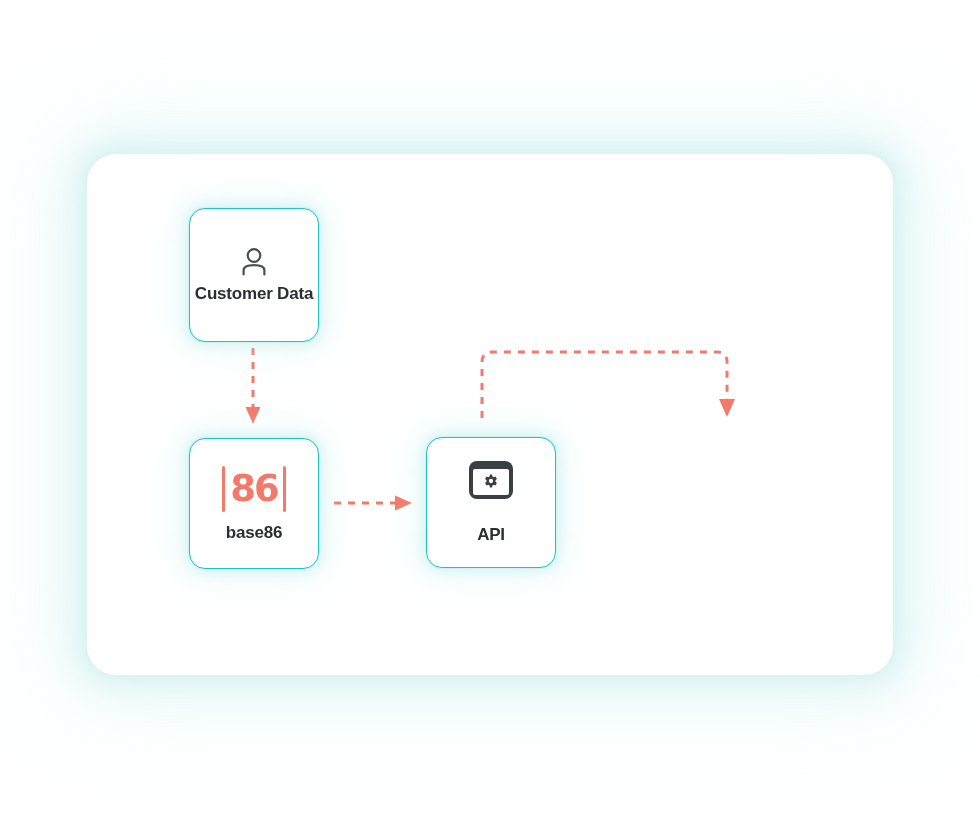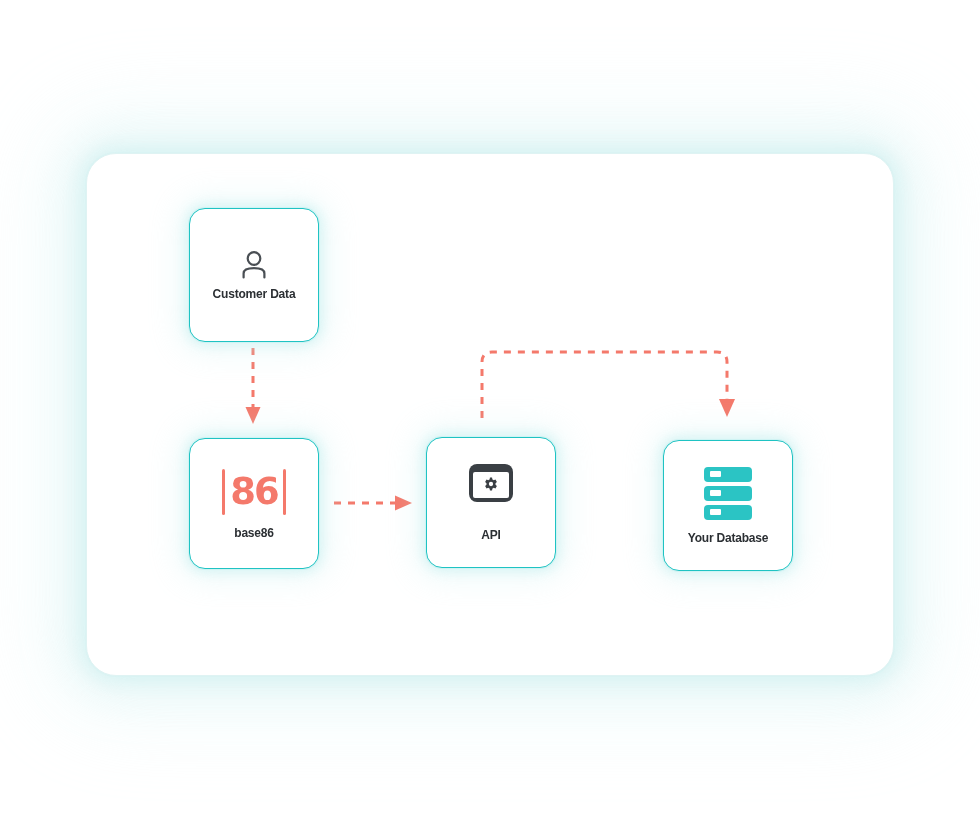--- a/index.html
+++ b/index.html
@@ -62,21 +62,21 @@
     justify-content: center;
     box-shadow:
       0 0 0 1px rgba(160,232,232,0.25),
       0 0 12px 3px rgba(168,233,233,0.38),
       0 0 30px 10px rgba(196,240,240,0.30);
   }
 
   .node-label {
     font-family: "Liberation Sans", sans-serif;
     font-weight: bold;
-    font-size: 12px;
+    font-size: 17px;
     letter-spacing: -0.2px;
     color: #2b2f33;
     white-space: nowrap;
   }
 
   .node-icon {
     display: flex;
     align-items: center;
     justify-content: center;
   }
@@ -230,30 +230,14 @@
                      A5.6 5.6 0 0 1 3.5 6.25 L2.1 5 L3.55 2.5 L5.3 3.2
                      A5.6 5.6 0 0 1 6.6 2.45 L6.95 0.6 Z"></path>
             <circle cx="8" cy="7" r="2.15" fill="#ffffff"></circle>
           </svg>
         </div>
       </div>
     </div>
     <div class="node-label">API</div>
   </div>
 
-  <div class="node" id="node-your-database">
-    <div class="node-icon">
-      <div class="db-stack">
-        <div class="db-bar">
-          <span class="db-led"></span>
-        </div>
-        <div class="db-bar">
-          <span class="db-led"></span>
-        </div>
-        <div class="db-bar">
-          <span class="db-led"></span>
-        </div>
-      </div>
-    </div>
-    <div class="node-label">Your Database</div>
-  </div>
 
 </div>
 
 </body></html>

